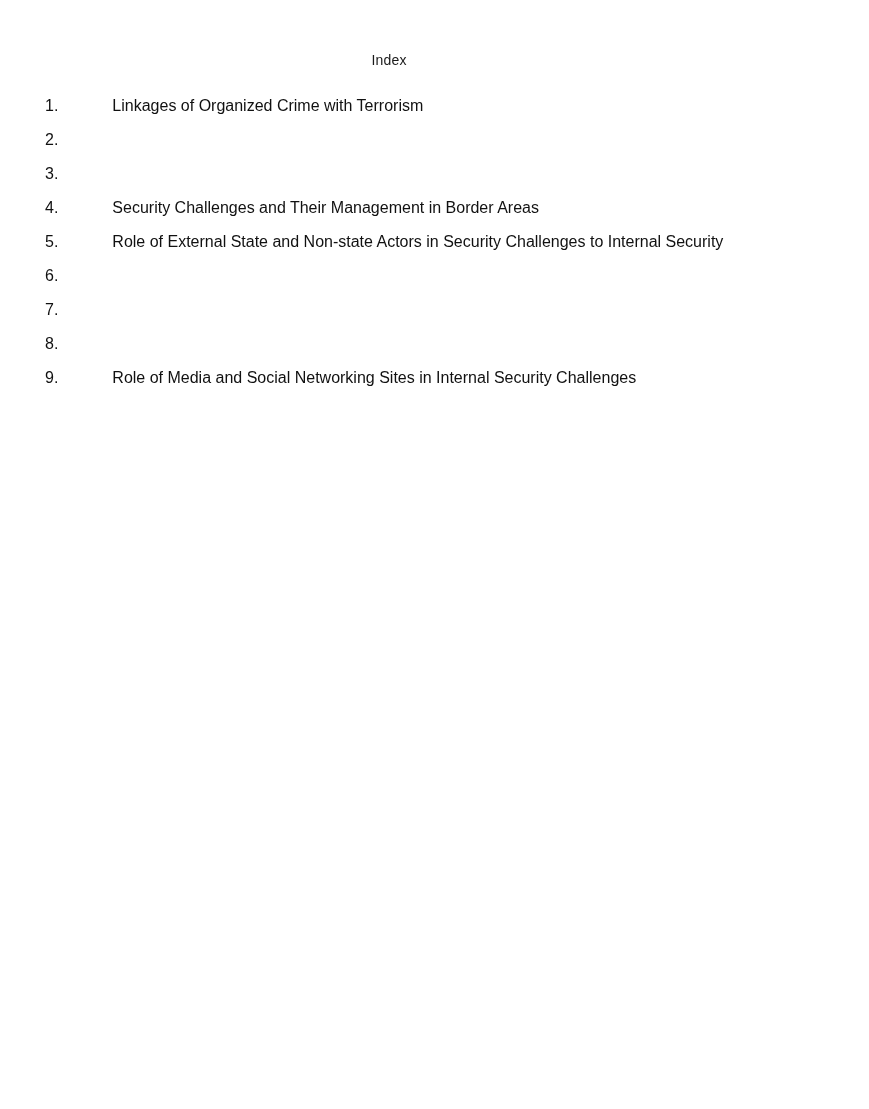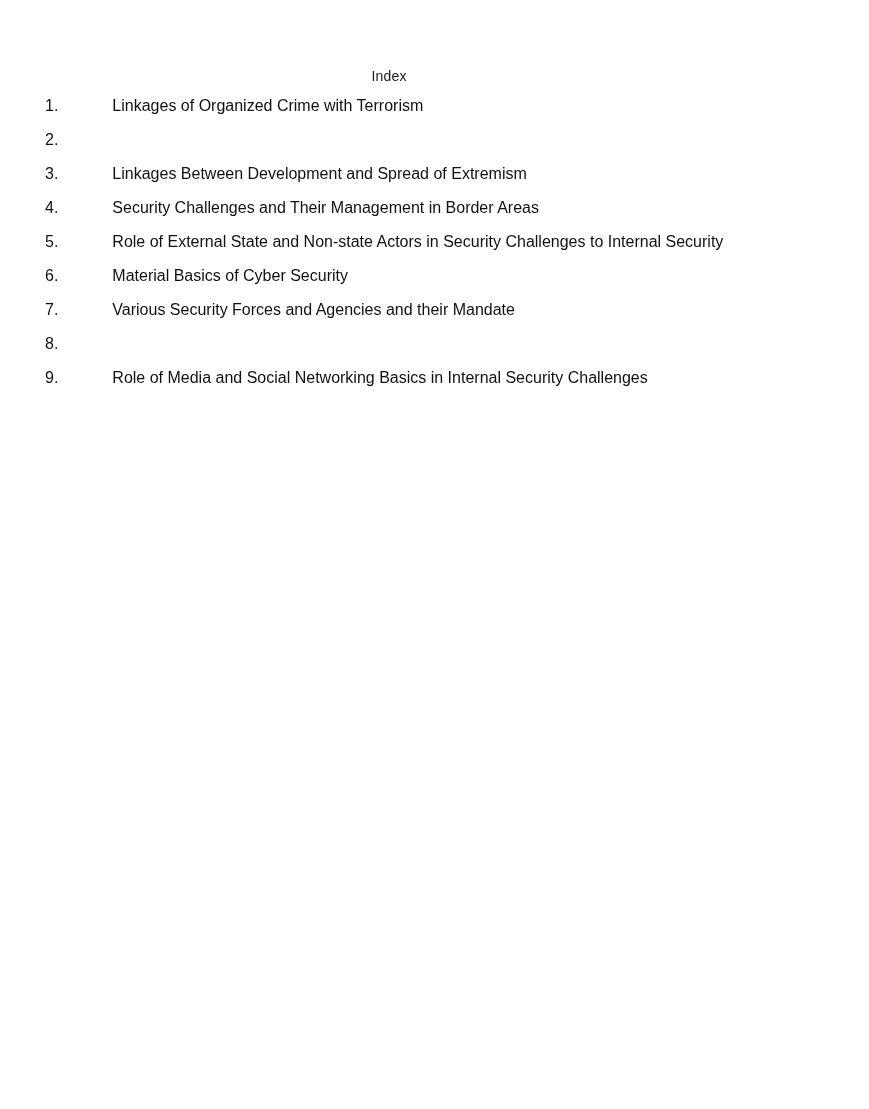--- a/index.html
+++ b/index.html
@@ -11,21 +11,21 @@
     position: relative;
     width: 869px;
     height: 1109px;
     background: #ffffff;
     font-family: "Liberation Sans", "DejaVu Sans", sans-serif;
     color: #111111;
     overflow: hidden;
   }
   .doc-title {
     position: absolute;
-    top: 68px;
+    top: 52px;
     left: 0;
     width: 778px;           
     text-align: center;
     font-size: 14px;
     color: #1a1a1a;
     letter-spacing: 0.2px;
   }
   .index-list {
     position: absolute;
     top: 96px;
@@ -63,46 +63,43 @@
       <span class="item-number">1.</span>
       <span class="item-label">Linkages of Organized Crime with Terrorism</span>
     </div>
 
     <div class="index-item">
       <span class="item-number">2.</span>
     </div>
 
     <div class="index-item">
       <span class="item-number">3.</span>
-      <span class="item-label">Linkages Between Development and Spread of Extremism</span>
     </div>
 
     <div class="index-item">
       <span class="item-number">4.</span>
       <span class="item-label">Security Challenges and Their Management in Border Areas</span>
     </div>
 
     <div class="index-item">
       <span class="item-number">5.</span>
       <span class="item-label">Role of External State and Non-state Actors in Security Challenges to Internal Security</span>
     </div>
 
     <div class="index-item">
       <span class="item-number">6.</span>
-      <span class="item-label">Material Basics of Cyber Security</span>
     </div>
 
     <div class="index-item">
       <span class="item-number">7.</span>
-      <span class="item-label">Various Security Forces and Agencies and their Mandate</span>
     </div>
 
     <div class="index-item">
       <span class="item-number">8.</span>
     </div>
 
     <div class="index-item">
       <span class="item-number">9.</span>
-      <span class="item-label">Role of Media and Social Networking Basics in Internal Security Challenges</span>
+      <span class="item-label">Role of Media and Social Networking Sites in Internal Security Challenges</span>
     </div>
 
   </div>
 </div>
 
 </body></html>

